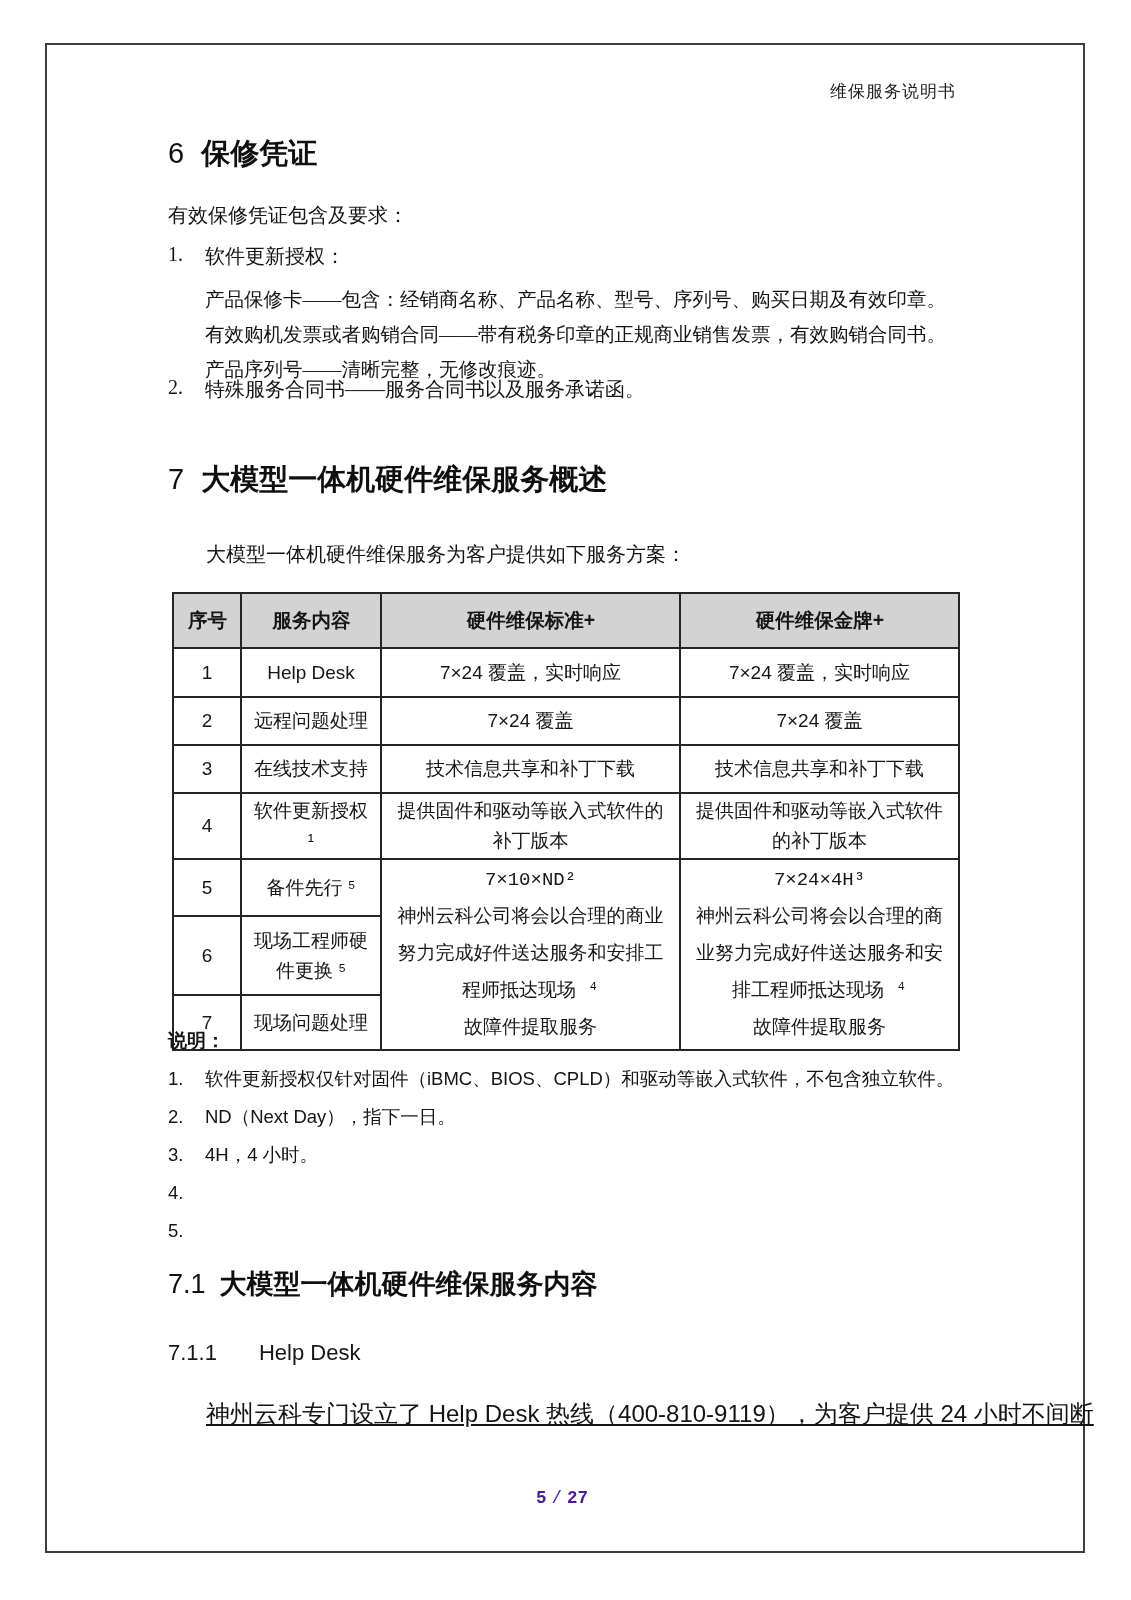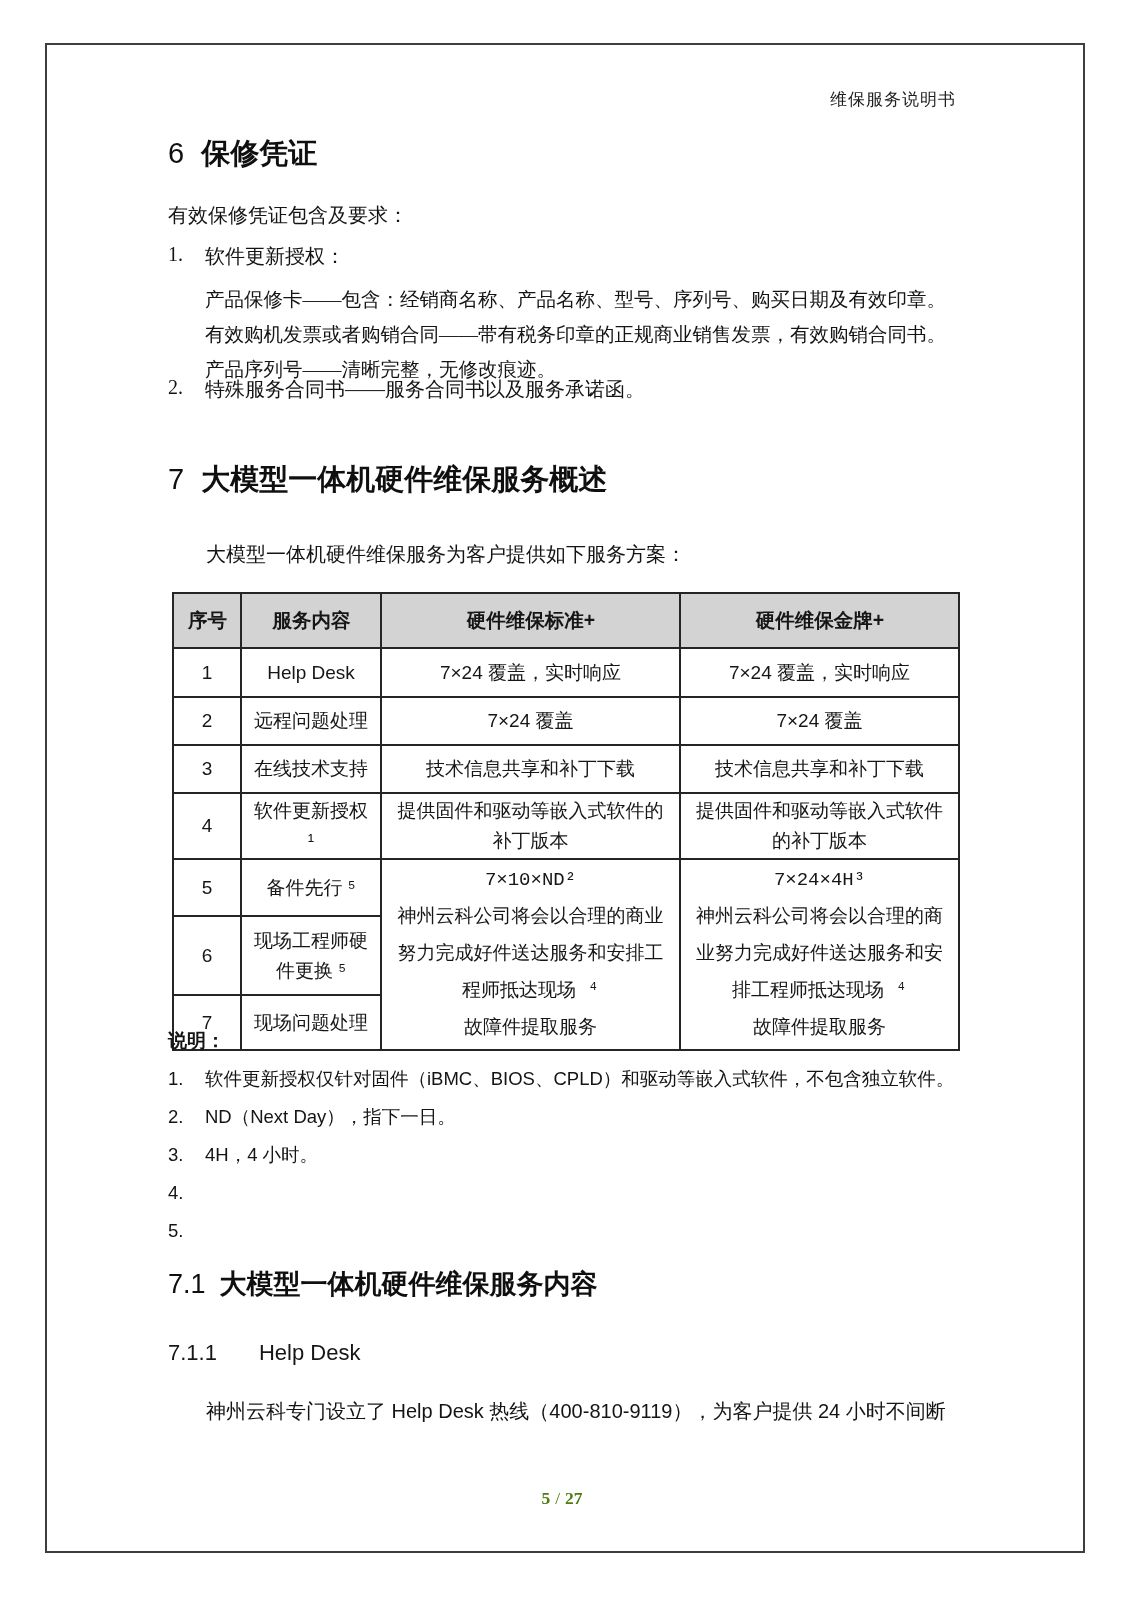--- a/index.html
+++ b/index.html
@@ -12,21 +12,21 @@
   .sans  { font-family:"Liberation Sans","DejaVu Sans",sans-serif; }
   .abs   { position:absolute; }
 
   .frame {
     position:absolute; left:45px; top:43px; width:1036px; height:1506px;
     border:2px solid #3e3e3e; background:transparent;
   }
 
   .page-header {
     top:80px; left:168px; width:788px; text-align:right;
-    font-size:17px; color:#1d1d1d; letter-spacing:1px;margin-top:8px;
+    font-size:17px; color:#1d1d1d; letter-spacing:1px;
   }
 
   .h-big { left:168px; font-size:29px; font-weight:bold; color:#0f0f0f; white-space:nowrap; }
   .h-big .h-num { font-weight:400; margin-right:17px; }
   .h-mid { left:168px; font-size:27px; font-weight:bold; color:#0f0f0f; white-space:nowrap; }
   .h-mid .h-num { font-weight:400; margin-right:14px; }
   .h-small { left:168px; font-size:22px; font-weight:400; color:#161616; white-space:nowrap; }
   .h-small .h-num { margin-right:42px; }
 
   .lead { top:202px; left:168px; font-size:20px; }
@@ -56,26 +56,26 @@
   .wrapcell { white-space:pre-line; line-height:30px; }
   .mergedcell { white-space:pre-line; line-height:37px; vertical-align:middle;font-family:Liberation Mono, monospace; }
 
   .notes-label { top:1028px; left:168px; font-size:19px; font-weight:bold; }
   .notes { top:1068px; left:168px; width:800px; }
   .note { display:flex; font-size:18.5px; line-height:22px; margin-bottom:16px; }
   .note .num { width:37px; flex:0 0 37px; }
 
   .sec71  { top:1266px; }
   .sec711 { top:1340px; }
-  .para-final { top:1398px; left:206px; font-size:20px; white-space:nowrap; }
+  .para-final { top:1398px; left:206px; font-size:24px; white-space:nowrap;text-decoration:underline; }
 
   .footer {
     top:1488px; left:168px; width:788px; text-align:center;
-    font-family:Liberation Serif, serif;
-    font-size:17.5px; color:#4d7c0f;
+    font-family:Liberation Mono, monospace;
+    font-size:17.5px; color:#4c1d95;
   }
   .footer .pg { font-weight:bold; }
   .footer .sep { font-weight:400; padding:0 5px; }
 </style>
 </head>
 <body>
 
 <div class="frame"></div>
 
 <div class="abs page-header serif">维保服务说明书</div>

